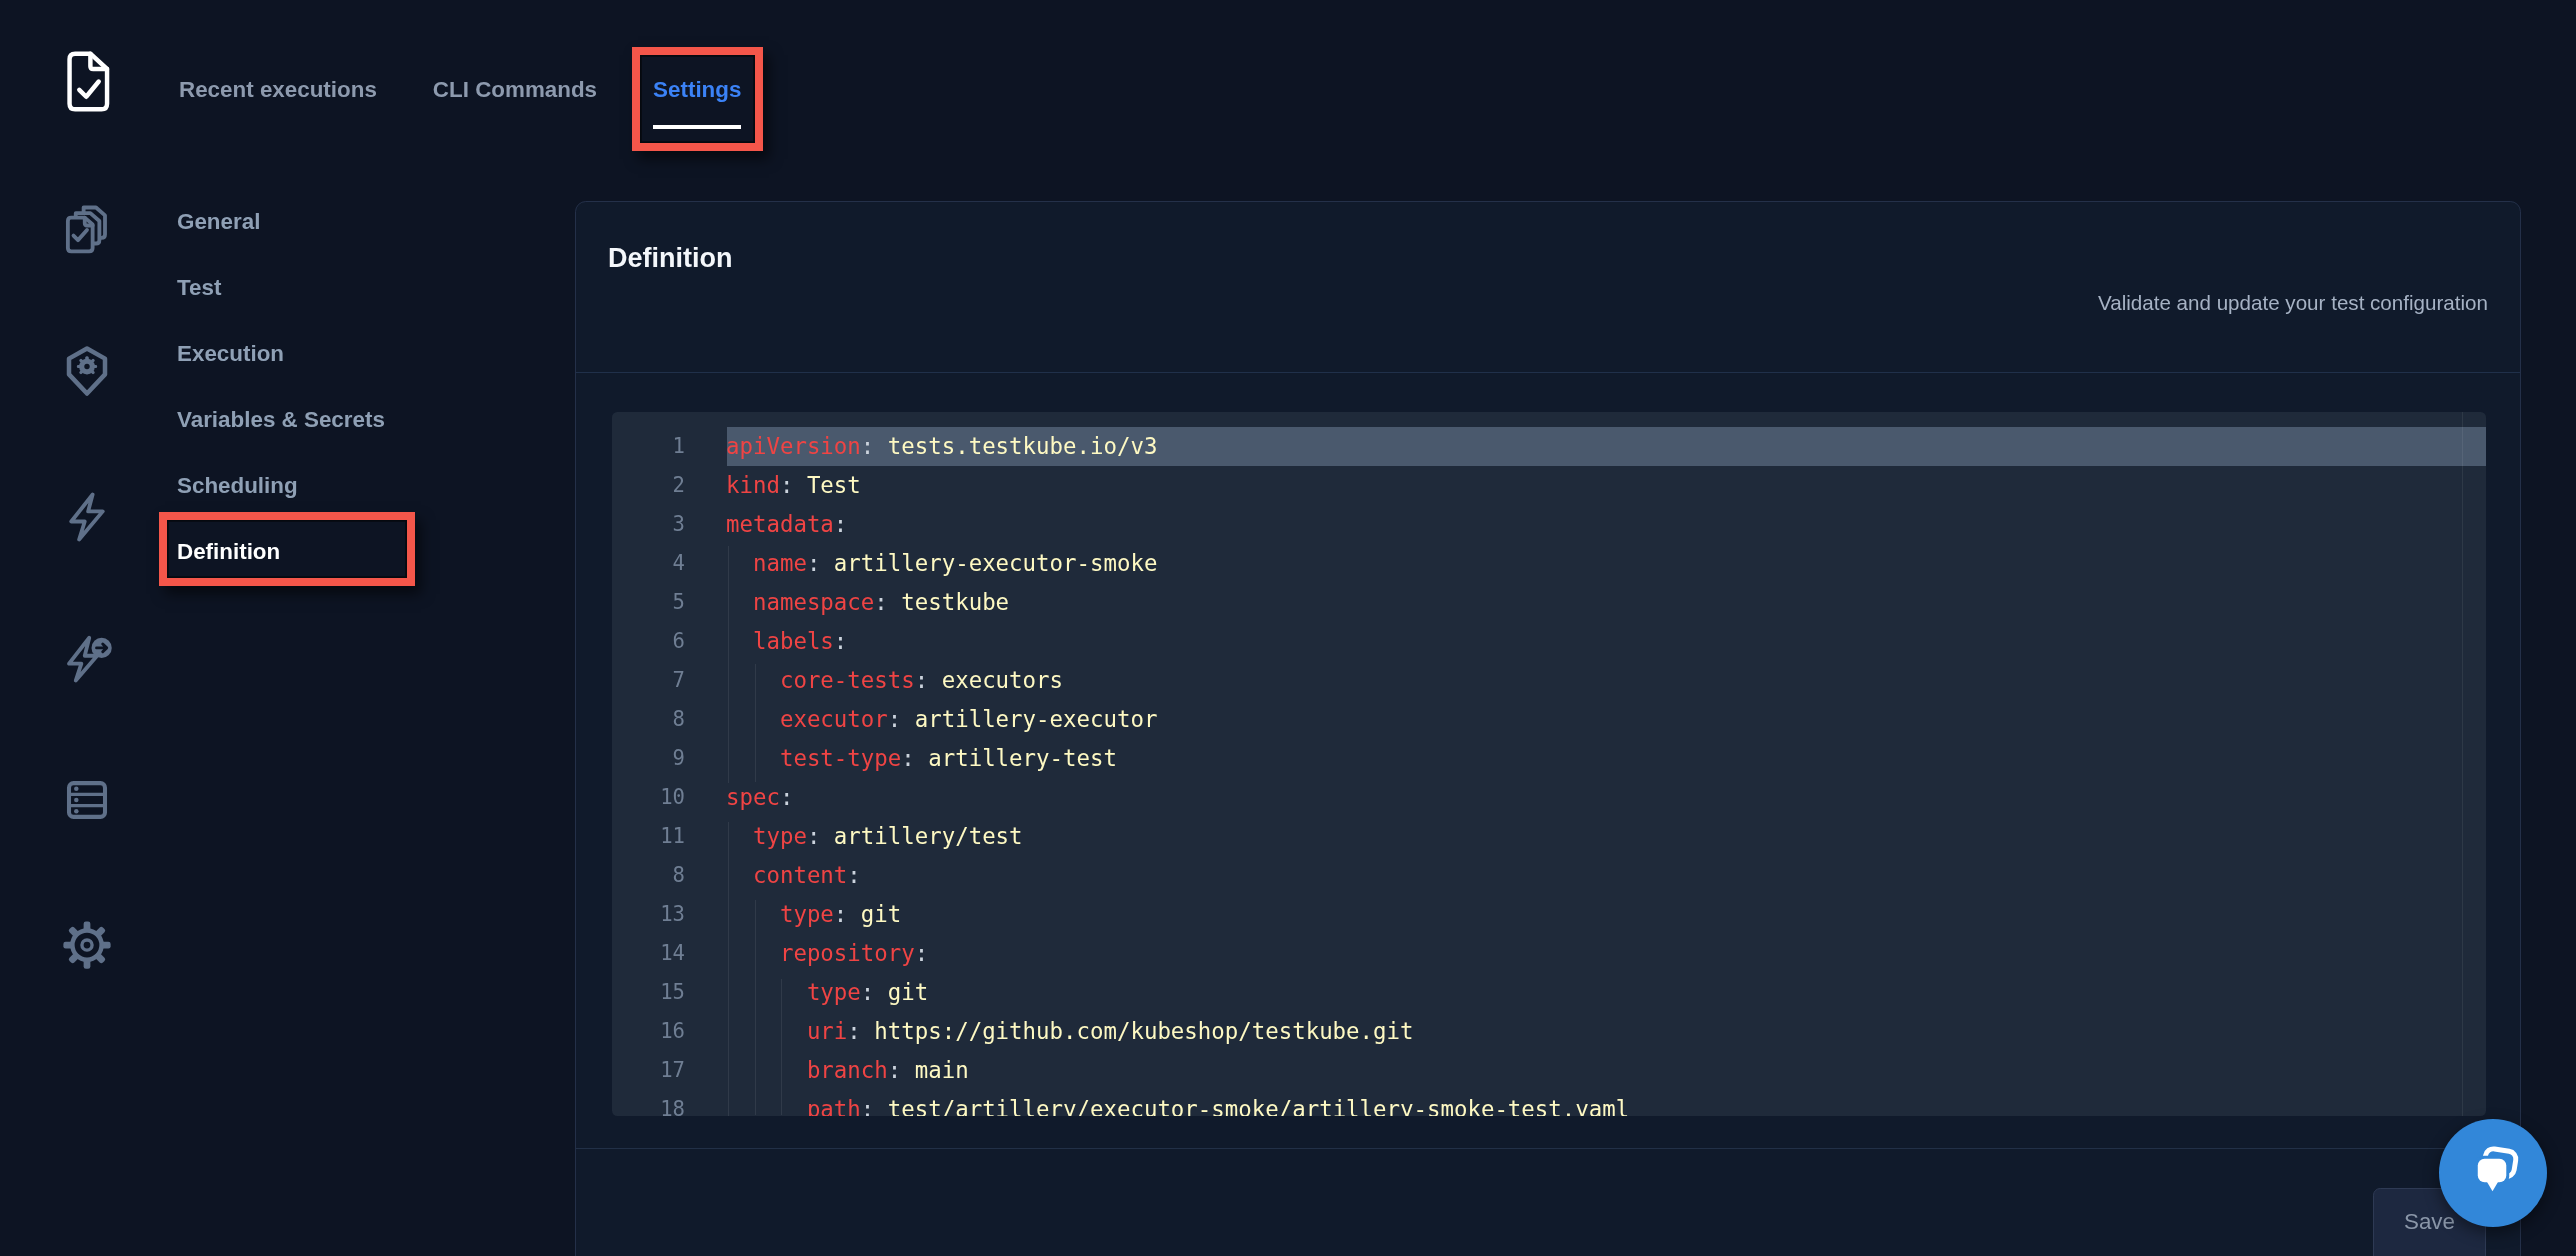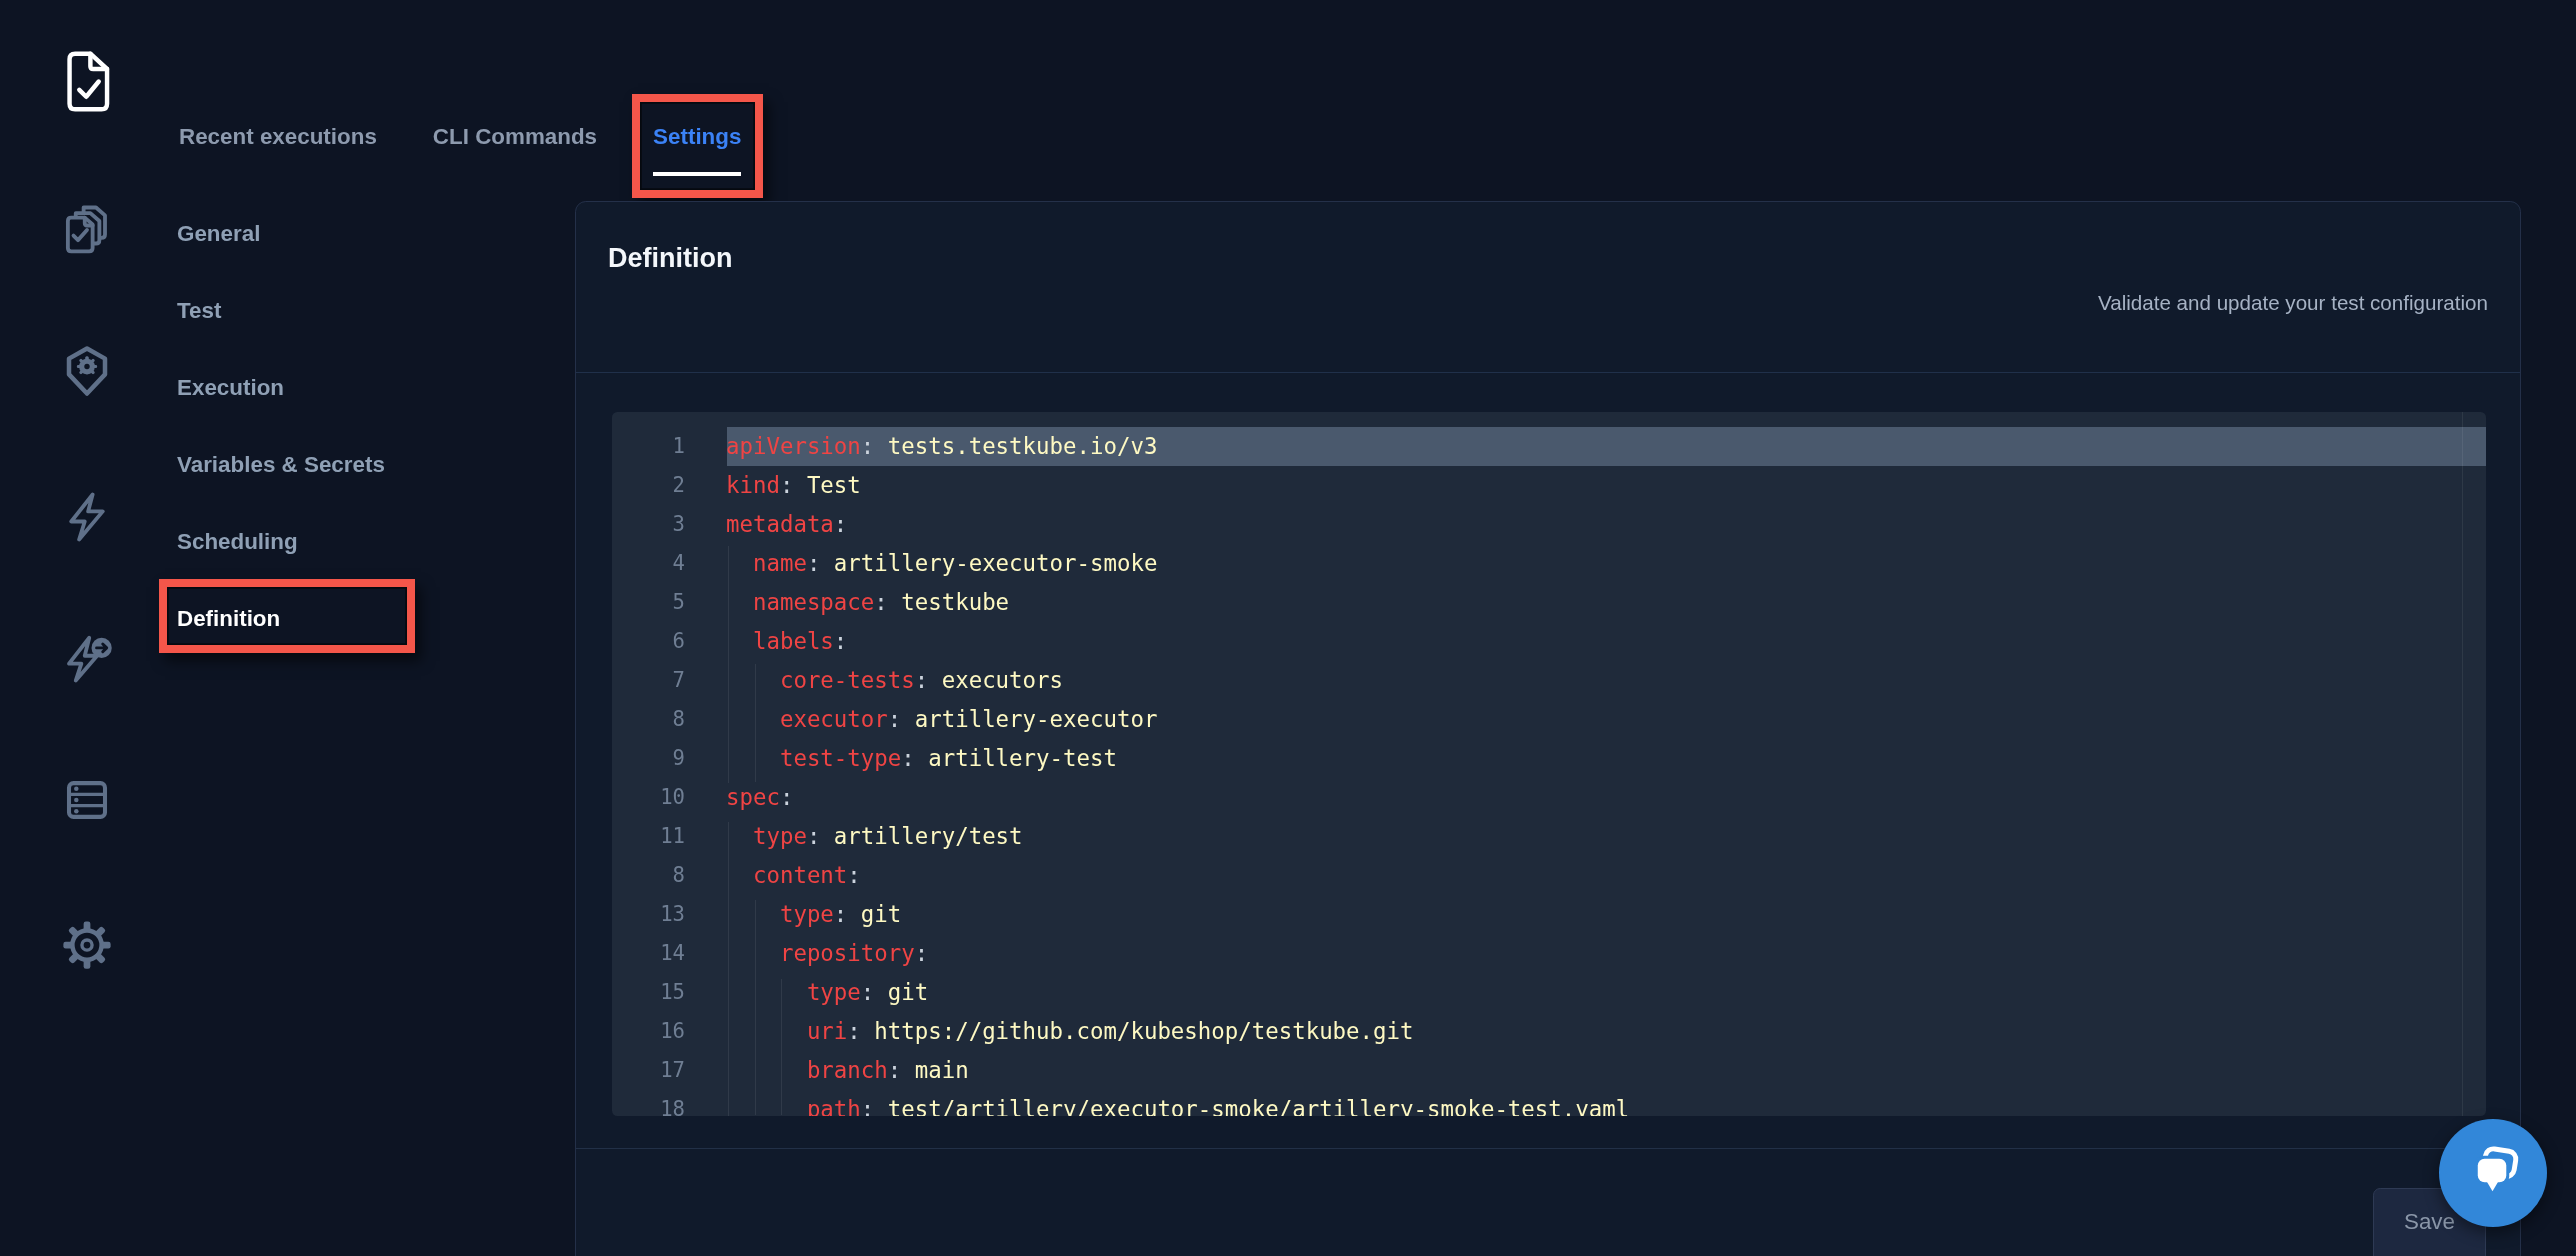--- a/index.html
+++ b/index.html
@@ -1,34 +1,34 @@
 <!DOCTYPE html>
 <html style="font-size:14.3px"><head>
 <meta charset="utf-8">
 <style>
   html,body{margin:0;padding:0;background:#0d1423;}
   #stage{position:relative;width:2576px;height:1257px;background:#0d1423;overflow:hidden;
          font-family:"Liberation Sans",sans-serif;}
 
   
   #app-icon{position:absolute;left:64px;top:50px;width:50px;height:63px;}
-  #tabs{position:absolute;left:179px;top:77px;height:52px;display:flex;gap:56px;margin-top:47px;}
+  #tabs{position:absolute;left:179px;top:77px;height:52px;display:flex;gap:56px;}
   .tab{position:relative;height:52px;font-size:22.4px;font-weight:600;color:#8d9aae;cursor:pointer;}
   .tab.active{color:#3b82f6;}
   .tab.active::after{content:"";position:absolute;left:0;right:0;bottom:0;height:3.6px;background:#ffffff;}
   .tab.annotated::before{content:"";position:absolute;left:-21.5px;right:-21.5px;top:-30.5px;bottom:-21.5px;
         border:8px solid #f4564a;box-shadow:inset 0 0 0 1.8px rgba(0,0,0,.55),6.3px 8px 12.5px rgba(0,0,0,.55);}
 
   
   .rail-icon{position:absolute;left:60px;width:54px;height:54px;cursor:pointer;}
   #rail-1{top:203px;} #rail-2{top:344px;} #rail-3{top:490px;}
   #rail-4{top:631px;} #rail-5{top:773px;} #rail-6{top:918px;}
 
   
-  #menu{position:absolute;left:177px;top:212px;display:flex;flex-direction:column;gap:34px;justify-content:space-between;}
+  #menu{position:absolute;left:177px;top:200px;display:flex;flex-direction:column;gap:23px;justify-content:space-between;}
   .menu-item{position:relative;height:43px;line-height:43px;font-size:22.4px;font-weight:700;
              color:#8fa0b5;cursor:pointer;white-space:nowrap;}
   .menu-item.active{color:#ffffff;}
   .menu-item.annotated::before{content:"";position:absolute;left:-18px;right:-30.5px;top:-18px;bottom:-12.5px;
         border:8px solid #f4564a;box-shadow:inset 0 0 0 1.8px rgba(0,0,0,.55),6.3px 8px 12.5px rgba(0,0,0,.55);}
 
   
   #card{position:absolute;left:575px;top:201px;width:1946px;height:1056px;background:#101a2b;
         border:0.9px solid #243049;border-radius:10.8px 10.8px 0 0;box-sizing:border-box;}
   #card-header{height:171px;box-sizing:border-box;padding:41px 32px 0 32px;border-bottom:0.9px solid #20304a;}

